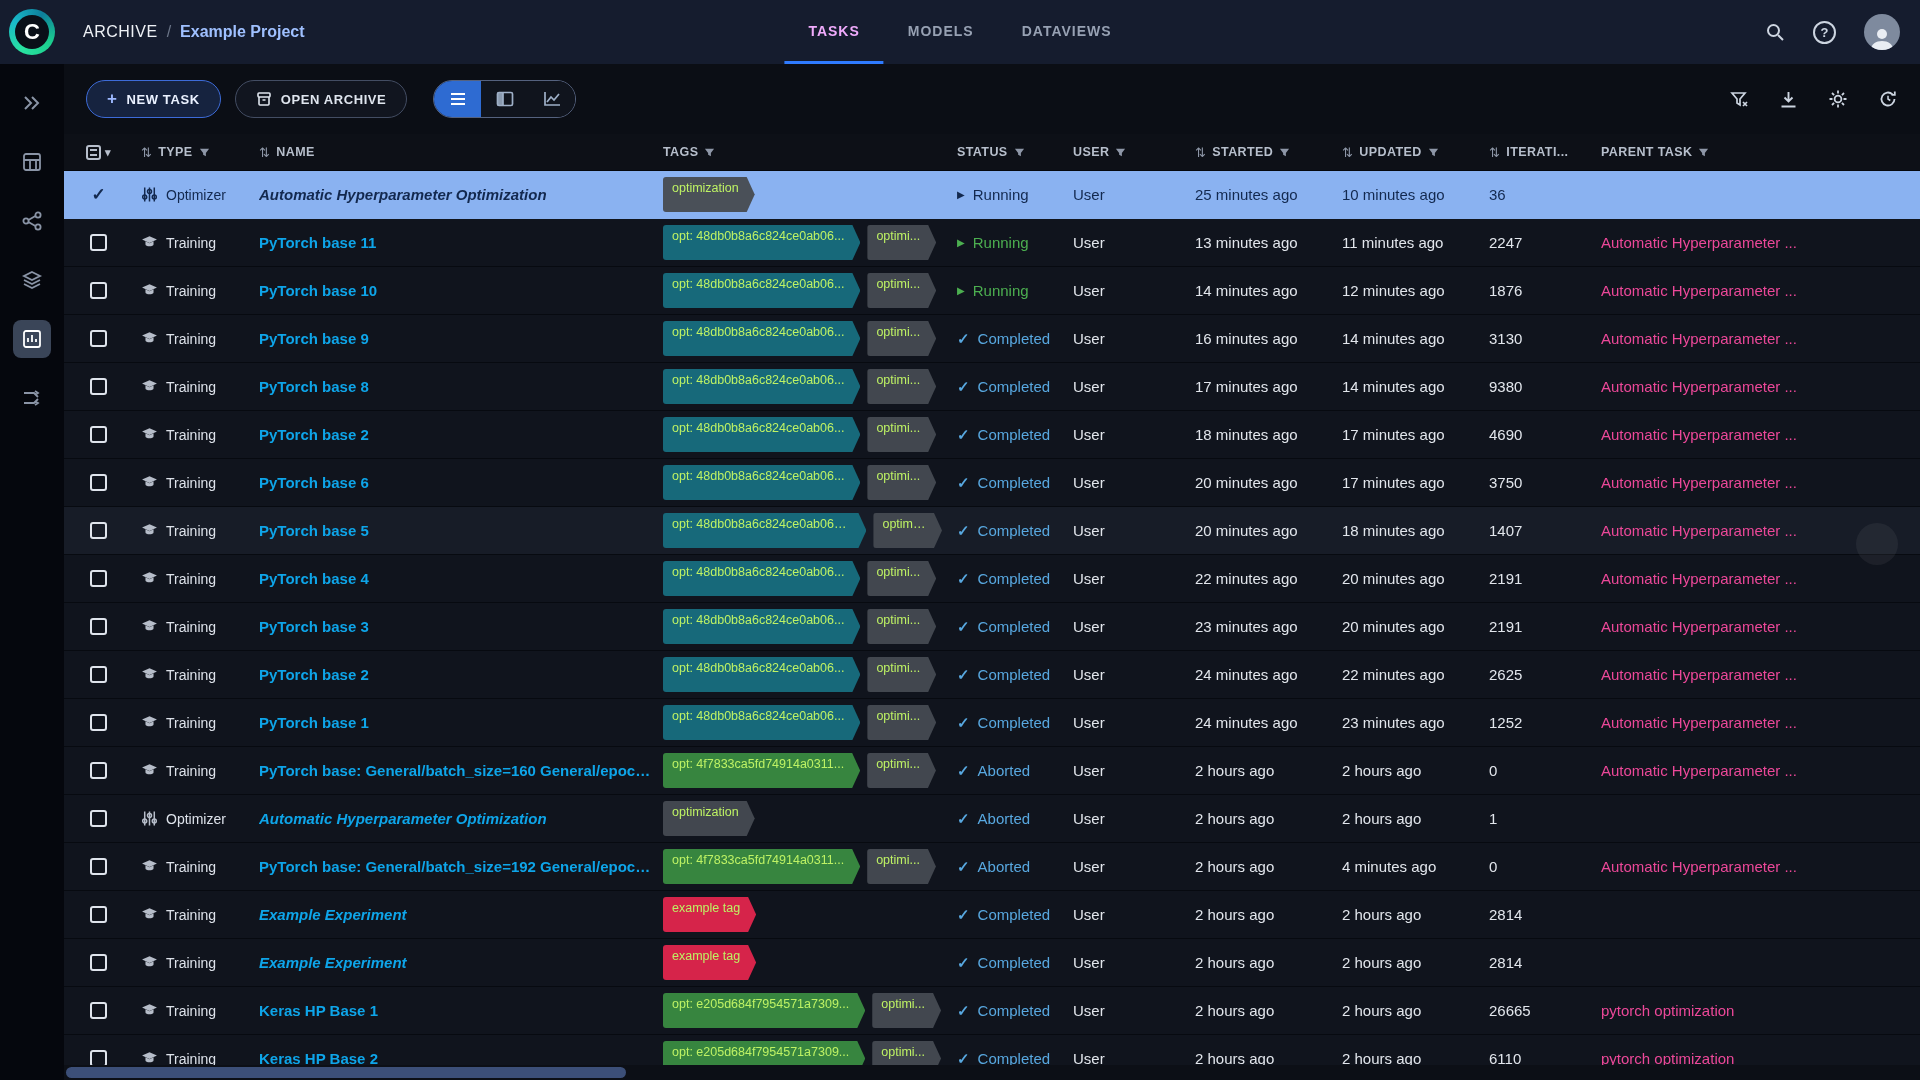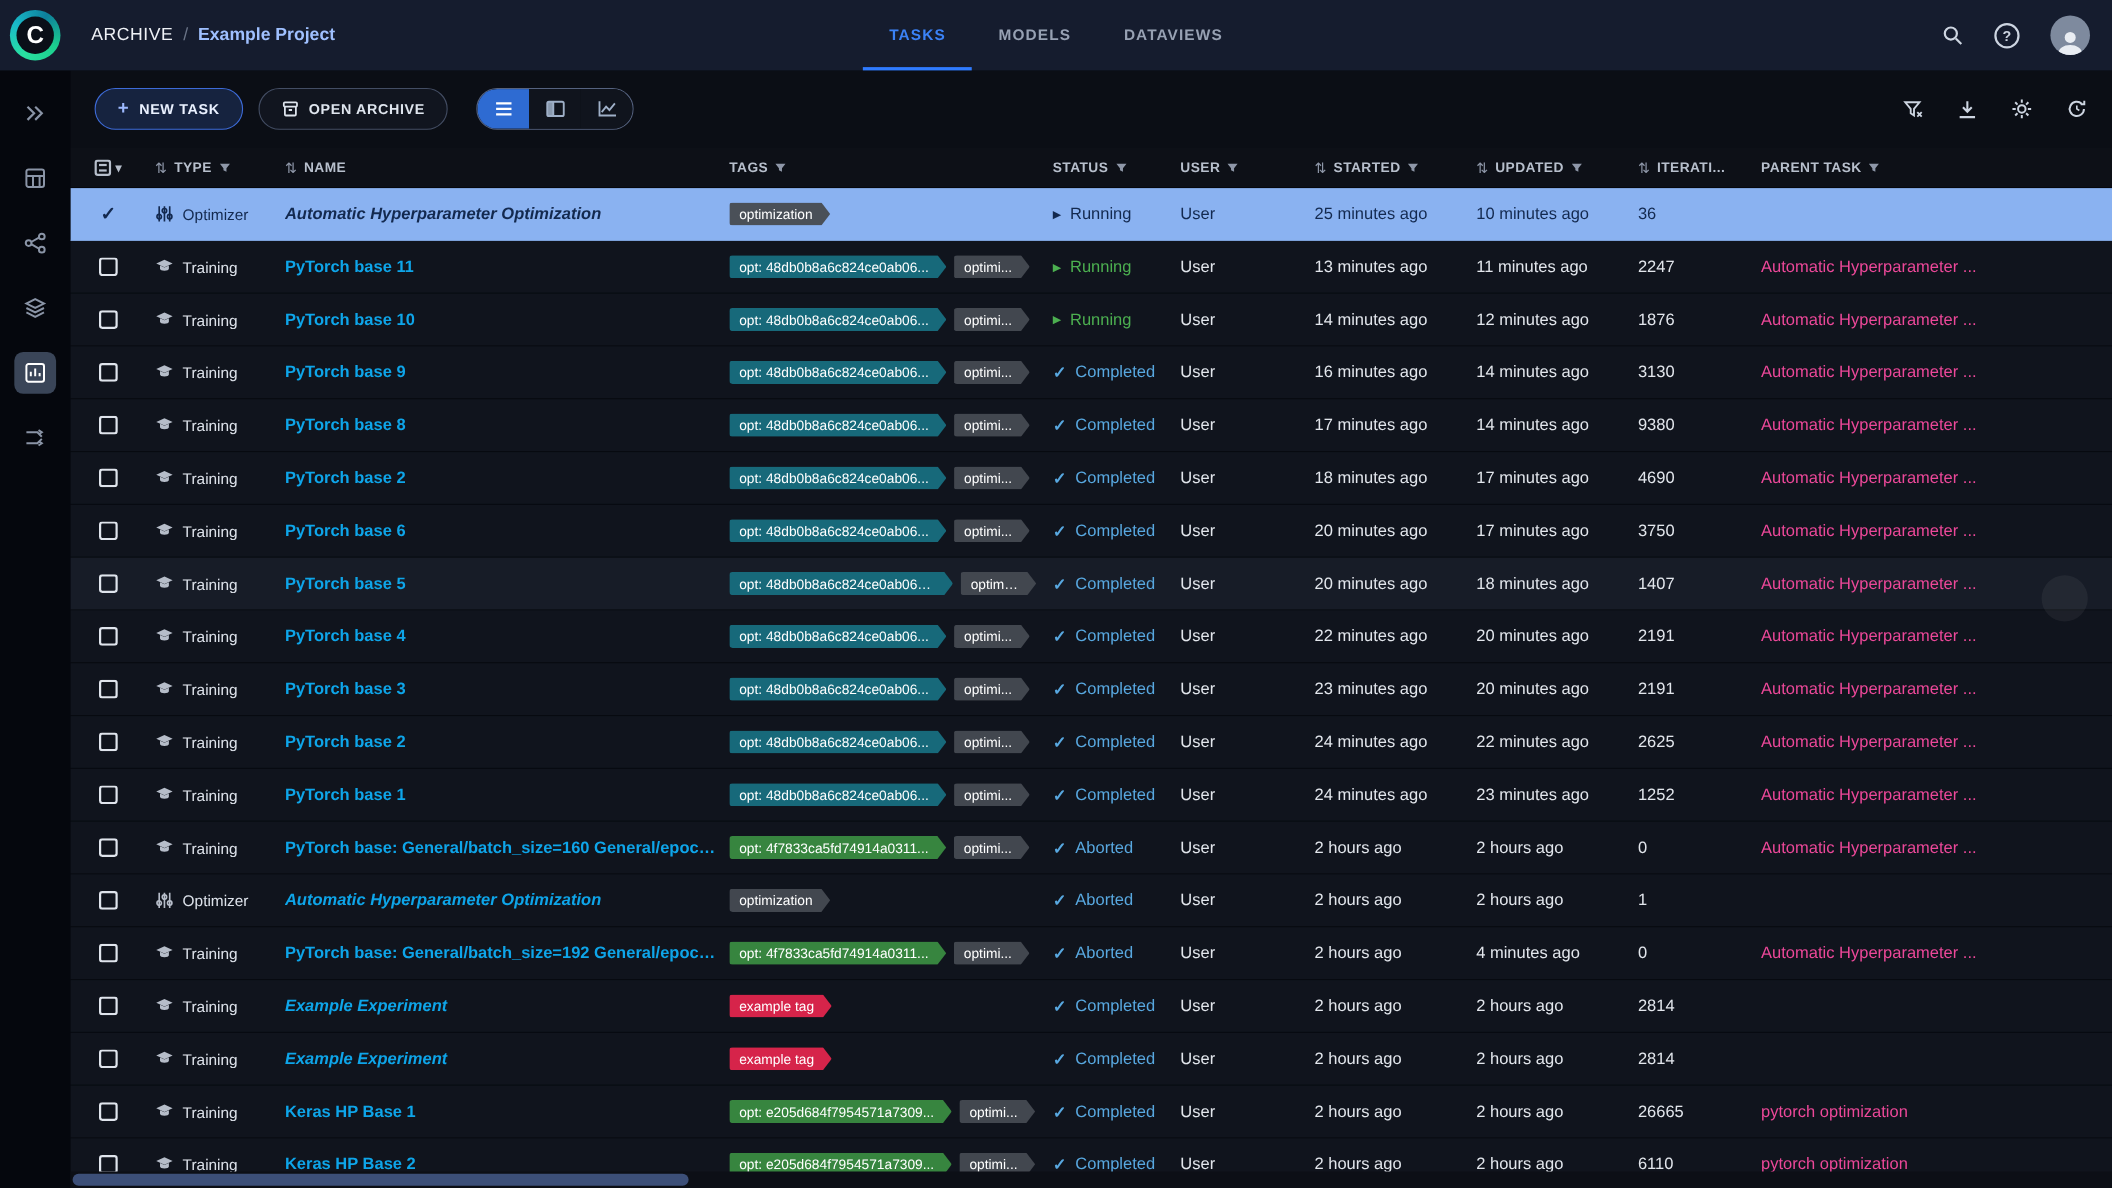--- a/index.html
+++ b/index.html
@@ -14,21 +14,21 @@
     display:flex;align-items:center;justify-content:center;}
   .logo-inner{width:34px;height:34px;border-radius:50%;background:#0a0f18;
     display:flex;align-items:center;justify-content:center;color:#fff;font-weight:bold;font-size:22px;}
   .breadcrumb{margin-left:28px;font-size:16px;display:flex;gap:9px;align-items:center;white-space:nowrap;}
   .breadcrumb .root{color:#eef1f6;letter-spacing:.5px}
   .breadcrumb .sep{color:#6b7588}
   .breadcrumb .current{color:#9fc0ff;font-weight:bold}
   .tabs{position:absolute;left:50%;transform:translateX(-50%);top:0;height:64px;display:flex;}
   .tab{height:64px;display:flex;align-items:center;padding:0 24px;color:#97a1b3;font-size:14px;
     letter-spacing:1px;border-bottom:3px solid transparent;cursor:pointer;font-weight:bold;}
-  .tab.active{color:#3b82f6;border-bottom-color:#2f7bff}
+  .tab.active{color:#f0abfc;border-bottom-color:#2f7bff}
   .topbar-actions{position:absolute;right:20px;top:0;height:64px;display:flex;align-items:center;gap:28px;}
   .icon-btn{color:#cdd5e1;display:flex;align-items:center;justify-content:center;cursor:pointer}
   .help-circle{width:23px;height:23px;border:2px solid #cdd5e1;border-radius:50%;
     display:flex;align-items:center;justify-content:center;font-size:13px;font-weight:bold;color:#cdd5e1}
   .avatar{width:36px;height:36px;border-radius:50%;background:#7e8a9e;display:flex;align-items:flex-end;justify-content:center;overflow:hidden}
 
   
   .sidebar{position:absolute;top:64px;left:0;width:64px;height:1016px;background:#05070d;z-index:5;
     display:flex;flex-direction:column;align-items:center;padding-top:20px;gap:21px;}
   .nav-item{width:38px;height:38px;border-radius:8px;display:flex;align-items:center;justify-content:center;
@@ -71,21 +71,21 @@
   .checkbox{width:17px;height:17px;border:2px solid #dfe4ec;border-radius:3px;display:inline-block}
   .checkmark{display:none;font-size:17px;font-weight:bold;color:#13294f}
   .row.selected .checkmark{display:inline}
   .type-icon{display:flex;align-items:center;margin-right:8px;color:#b6bdc9}
   .row.selected .type-icon{color:#13294f}
   .type-label{font-size:14px;color:#dde2ea}
   .row.selected .type-label{color:#13294f}
   .name{font-weight:bold;color:#0ea5e9;overflow:hidden;text-overflow:ellipsis}
   .name.italic{font-style:italic}
   .row.selected .name{color:#13294f}
-  .tag{display:inline-block;color:#ffffff;font-size:12.5px;padding:4px 16px 3px 9px;margin-right:7px;
+  .tag{display:inline-block;color:#bef264;font-size:12.5px;padding:4px 16px 17px 9px;margin-right:7px;
     clip-path:polygon(0 0,calc(100% - 8px) 0,100% 50%,calc(100% - 8px) 100%,0 100%);
     border-radius:3px 0 0 3px;white-space:nowrap;max-width:220px;overflow:hidden;text-overflow:ellipsis}
   .c-status{gap:8px;font-size:15px}
   .status-icon.run{font-size:10px}
   .status-icon.chk{font-size:15px;font-weight:bold}
   .row.selected .c-status{color:#13294f !important}
   .c-user,.c-started,.c-updated,.c-iter{color:#e2e6ec}
   .c-parent{color:#ec4899}
   .row.selected .c-user,.row.selected .c-started,.row.selected .c-updated,
   .row.selected .c-iter,.row.selected .c-parent{color:#13294f}

